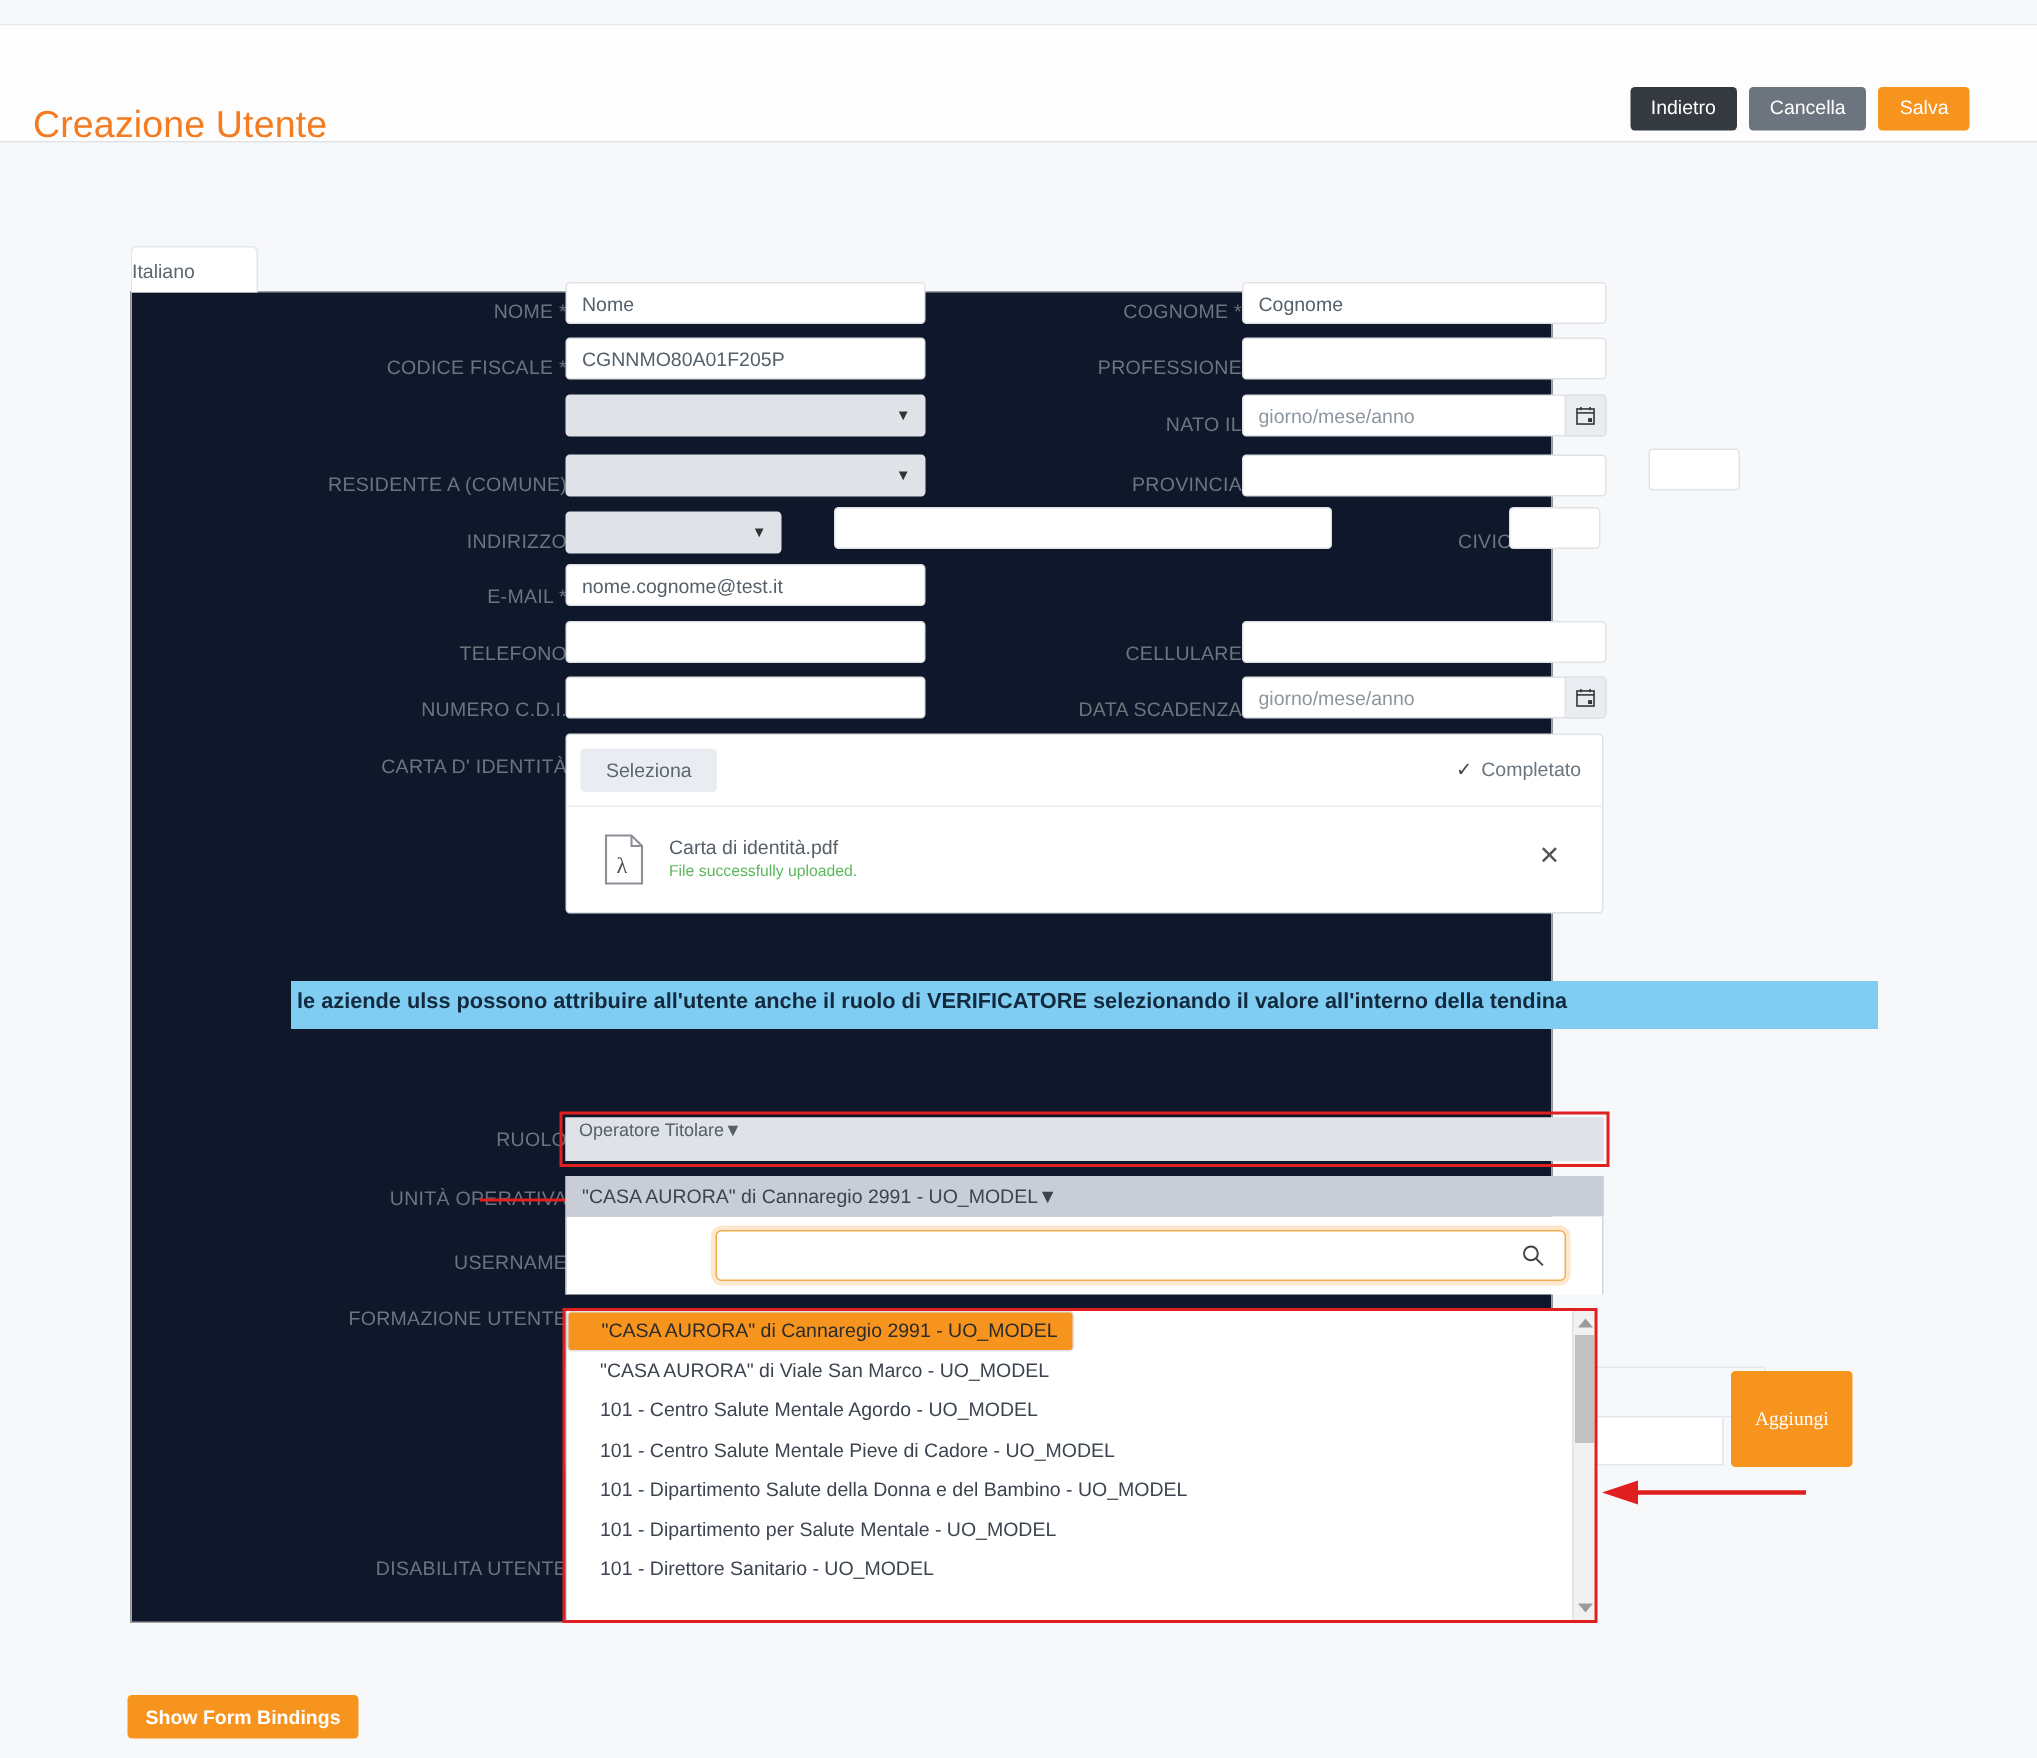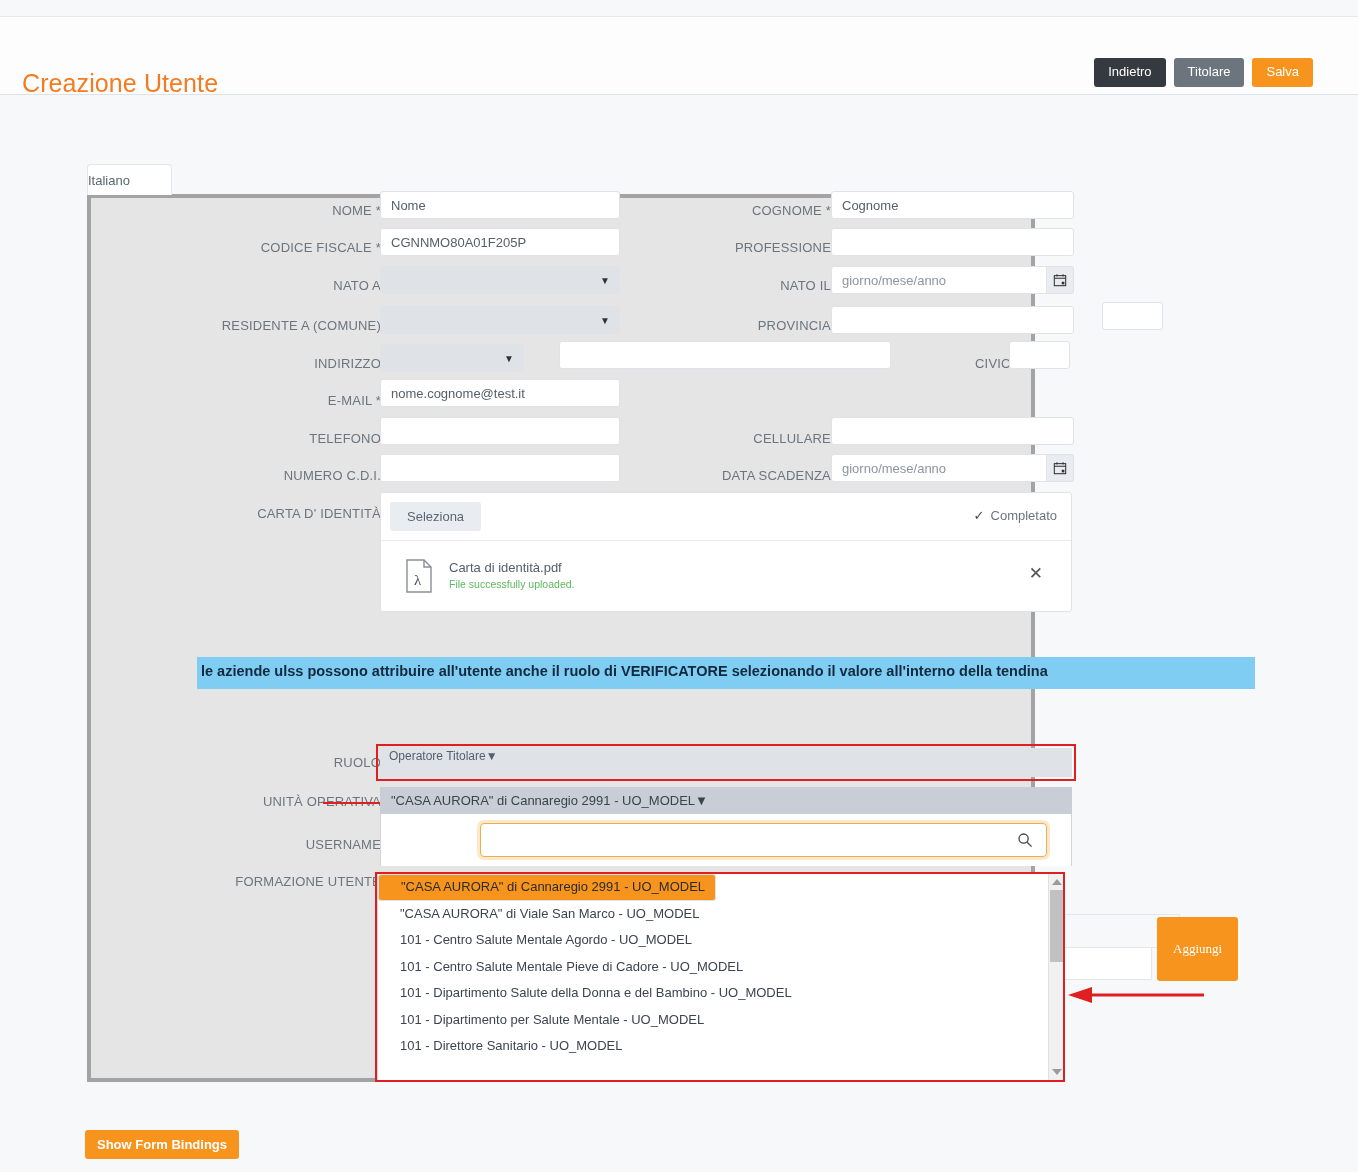--- a/index.html
+++ b/index.html
@@ -41,21 +41,21 @@
     background:#fff; border:1px solid #e3e6ea; border-bottom:none;
     border-radius:4px 4px 0 0;
     font-size:13px; color:#5b6770;
     display:flex; align-items:center; 
     z-index:3;
   }
 
   
   #panel {
     position:absolute; left:87px; top:194px; width:948px; height:888px;
-    background:#e5e5e5; border:4px solid #a3a3a3;
+    background:#0f172a; border:1px solid #a3a3a3;
   }
   .lbl {
     position:absolute; text-align:right;
     font-size:13px; color:#6b757e; letter-spacing:.2px;
     white-space:nowrap; line-height:30px;
   }
   .lbl.l1 { left:40px; width:250px; }      
   .lbl.l2 { left:540px; width:200px; }     
 
   input.fld, .fake {
@@ -230,40 +230,39 @@
     font-size:13px; font-weight:700; cursor:pointer; font-family:inherit;
   }
 </style>
 </head>
 <body>
 
 <div id="topbar">
   <div id="page-title">Creazione Utente</div>
   <div id="topbtns">
     <button class="tbtn dark">Indietro</button>
-    <button class="tbtn grey">Titolare</button>
+    <button class="tbtn grey">Cancella</button>
     <button class="tbtn orange">Salva</button>
   </div>
 </div>
 
 <div id="tab-italiano">Italiano</div>
 
 <div id="panel">
 
   <div class="lbl l1" style="top:-2px;">NOME *</div>
   <input class="fld" style="left: 289px; top: -7px; width: 240px;" value="Nome">
   <div class="lbl l2" style="top:-2px;">COGNOME *</div>
   <input class="fld" style="left: 740px; top: -7px; width: 243px;" value="Cognome">
 
   <div class="lbl l1" style="top:35px;">CODICE FISCALE *</div>
   <input class="fld" style="left: 289px; top: 30px; width: 240px;" value="CGNNMO80A01F205P">
   <div class="lbl l2" style="top:35px;">PROFESSIONE</div>
   <input class="fld" style="left: 740px; top: 30px; width: 243px;" value="">
 
-  <div class="lbl l1" style="top:73px;">NATO A</div>
   <div class="sel" style="left:289px; top:68px; width:240px;">
     <span></span>
     <span class="caret">▼</span>
   </div>
   <div class="lbl l2" style="top:73px;">NATO IL</div>
   <div class="datewrap" style="left:740px; top:68px; width:243px;">
     <input placeholder="giorno/mese/anno" style="">
     <div class="calbtn">
       <svg width="14" height="14" viewBox="0 0 16 16" fill="none" stroke="#333" stroke-width="1.2">
         <rect x="1.5" y="3" width="13" height="11.5"></rect>
@@ -369,20 +368,21 @@
     <div id="miniTableHead"></div>
     <div id="tableColDiv"></div>
     <div id="spinner">
       <div class="ar" id="spUp"></div>
       <div class="ar" id="spDn"></div>
     </div>
   </div>
 
   <button id="aggiungiBtn" style="left:1066px; top:719px;">Aggiungi</button>
 
+  <div class="lbl l1" style="top:836px;">DISABILITA UTENTE</div>
 </div>
 
 <div id="dd">
   <div id="ddItems">
       <div class="ddItem sel">"CASA AURORA" di Cannaregio 2991 - UO_MODEL</div>
       <div class="ddItem">"CASA AURORA" di Cannaregio 3774 - UO_MODEL</div>
       <div class="ddItem">"CASA AURORA" di Viale San Marco - UO_MODEL</div>
       <div class="ddItem">101 - Centro Salute Mentale Agordo - UO_MODEL</div>
       <div class="ddItem">101 - Centro Salute Mentale Pieve di Cadore - UO_MODEL</div>
       <div class="ddItem">101 - Dipartimento Salute della Donna e del Bambino - UO_MODEL</div>

